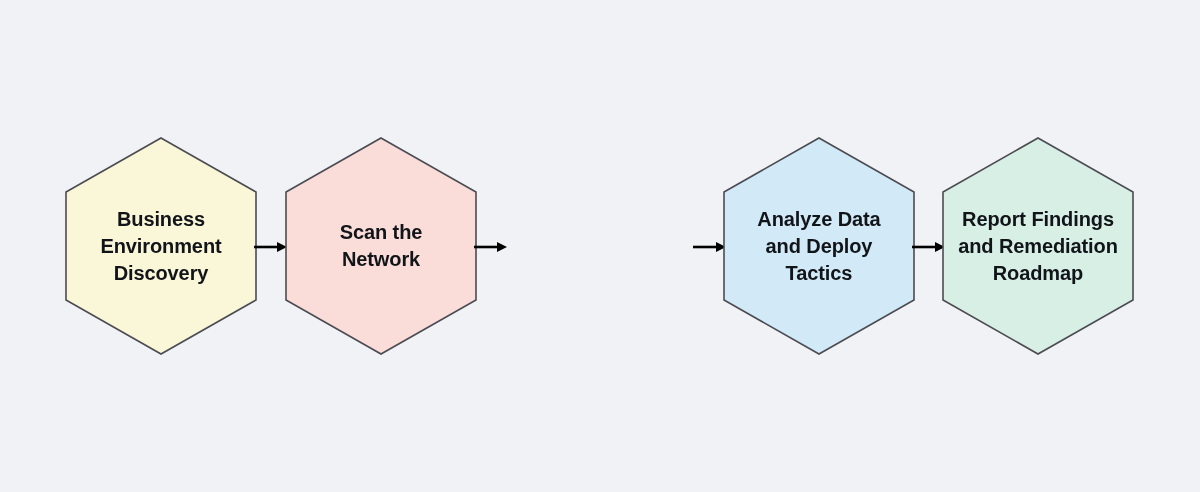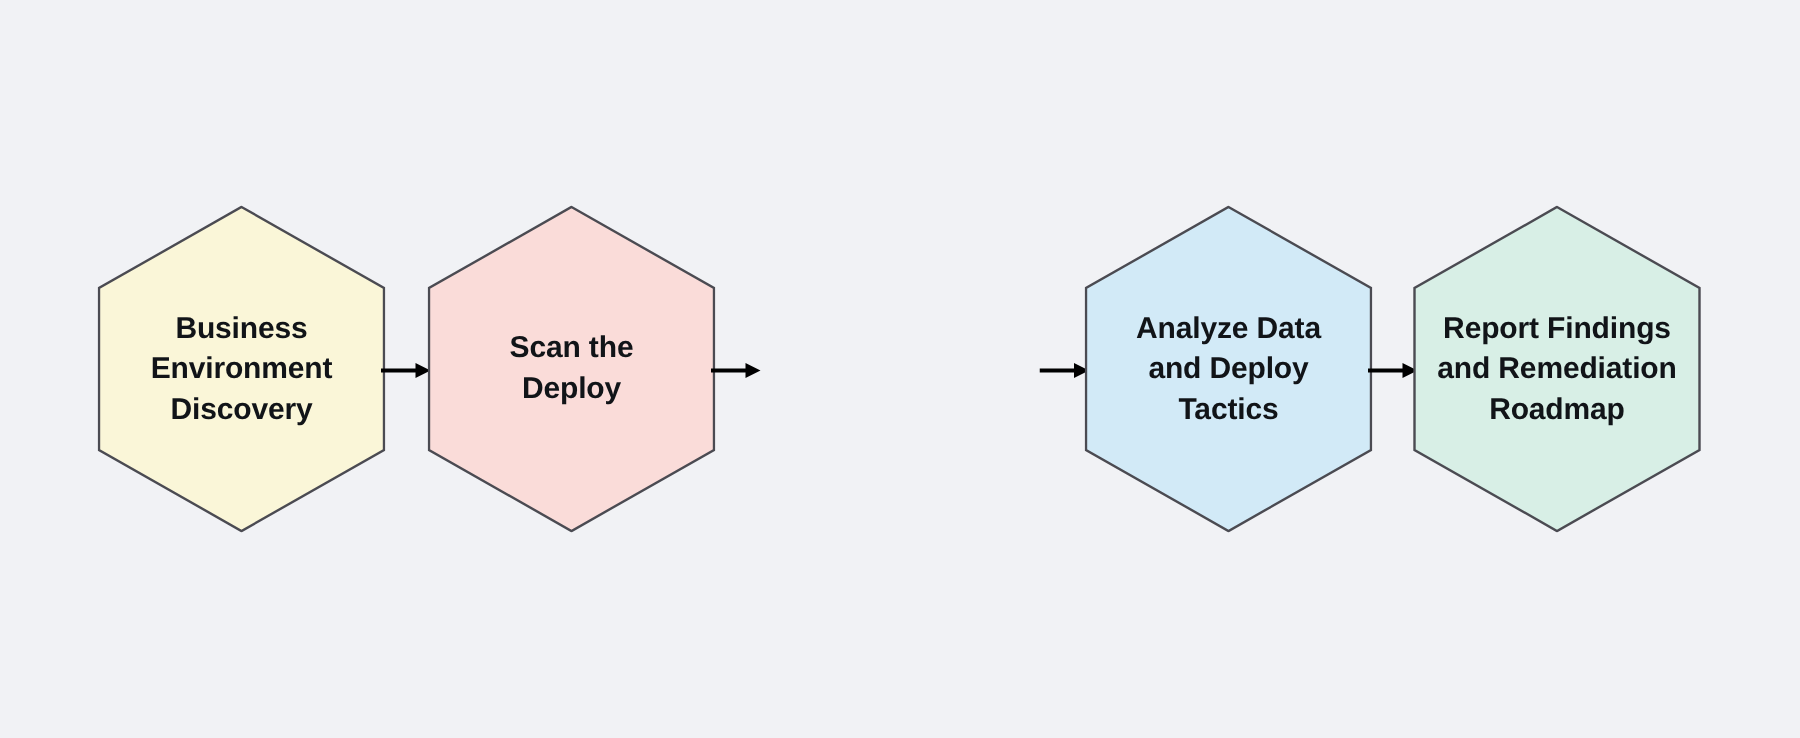--- a/index.html
+++ b/index.html
@@ -96,21 +96,21 @@
         <line x1="0" y1="9" x2="25" y2="9" stroke="#000000" stroke-width="2.6"></line>
         <polygon points="33,9 23,4 23,14" fill="#000000"></polygon>
       </svg>
     </div>
 
     <div class="node node-2">
       <svg class="hex-svg" viewBox="0 0 192 218" preserveAspectRatio="none">
         <polygon points="96,1 191,55 191,163 96,217 1,163 1,55" fill="#fadcd9" stroke="#4b4b52" stroke-width="1.6"></polygon>
       </svg>
       <div class="node-label">Scan the
-Deploy</div>
+Network</div>
     </div>
 
     <div class="connector conn-2">
       <svg width="34" height="18" viewBox="0 0 34 18">
         <line x1="0" y1="9" x2="25" y2="9" stroke="#000000" stroke-width="2.6"></line>
         <polygon points="33,9 23,4 23,14" fill="#000000"></polygon>
       </svg>
     </div>
 
 

